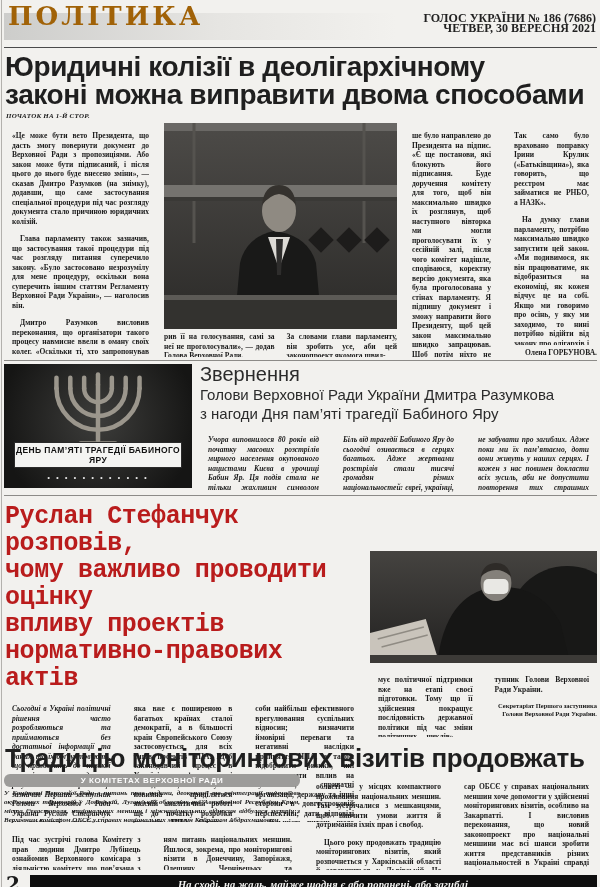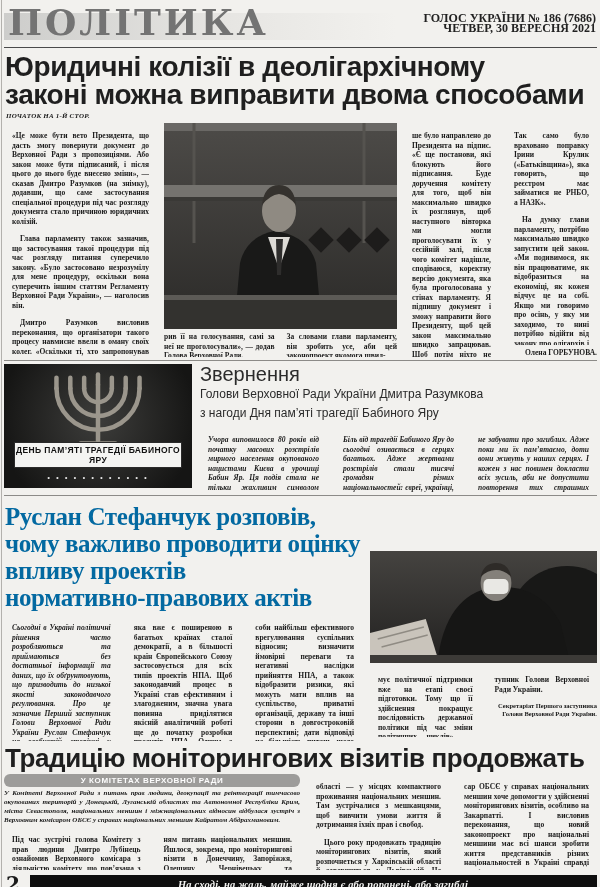--- a/index.html
+++ b/index.html
@@ -6,21 +6,21 @@
   .page{position:relative;width:600px;height:887px;margin:0 auto;background:#f2f1ee;
         overflow:hidden;box-sizing:border-box;padding:0 3px 2px 4px;
         font-family:"Liberation Serif",serif;color:#1a1a1a;}
   .page::before{content:"";position:absolute;left:1px;top:0;bottom:0;width:1px;background:#b3b1ad;}
 
   
   .masthead{position:relative;height:47px;border-bottom:1px solid #4a4a4a;}
   .band{position:absolute;left:0;top:13px;width:392px;height:27px;
         background:linear-gradient(to right,#cdcdcb,#e6e5e2 55%,#f2f1ee);}
   .section-title{position:absolute;left:4px;top:1px;font-family:"DejaVu Serif",serif;
-        font-weight:bold;font-size:36px;letter-spacing:3px;color:#737373;}
+        font-weight:bold;font-size:26px;letter-spacing:3px;color:#a16207;}
   .issue{position:absolute;right:1px;top:13px;text-align:right;font-weight:bold;
         font-size:12px;line-height:10px;color:#222;}
 
   
   .h1{font-family:"Liberation Sans",sans-serif;font-weight:bold;color:#1f1f1f;
       letter-spacing:-0.4px;font-size:28px;line-height:28px;margin:5px 0 0 1px;}
   .cont-note{font-size:7px;font-weight:bold;font-style:italic;margin:3px 0 0 2px;letter-spacing:.2px;}
   .bodytext{font-size:7.5px;line-height:9.5px;font-weight:bold;text-align:justify;overflow:hidden;}
   .bodytext p{margin:8px;}
   .bodytext p + p{text-indent:8px;}
@@ -42,28 +42,28 @@
 
   
   .a2{display:flex;gap:8px;height:128px;}
   .photo2{position:relative;width:188px;height:124px;background:radial-gradient(circle at 50% 45%,#3d3d3b,#151514 85%);flex:none;}
   .memorial-label{position:absolute;left:10px;right:10px;bottom:20px;background:#f4f4f2;
       border:1px solid #2a2a2a;color:#111;font-family:"Liberation Sans",sans-serif;
       font-weight:bold;font-size:8.5px;text-align:center;padding:2px 0;letter-spacing:.4px;}
   .dots{position:absolute;left:0;right:0;bottom:5px;text-align:center;color:#e8e8e8;font-size:8px;letter-spacing:2px;}
   .a2-right{flex:1;display:flex;flex-direction:column;}
   .h2a{font-family:"Liberation Sans",sans-serif;font-weight:normal;color:#2b2b2b;font-size:20px;line-height:21px;}
-  .h2b{font-family:"Liberation Sans",sans-serif;font-weight:normal;color:#2b2b2b;font-size:12px;line-height:19px;}
+  .h2b{font-family:"Liberation Sans",sans-serif;font-weight:normal;color:#2b2b2b;font-size:15px;line-height:19px;}
   .a2-cols{display:flex;gap:8px;margin-top:4px;flex:1;overflow:hidden;}
   .a2-cols > div{flex:1;}
 
   
   .a3{display:flex;gap:8px;height:242px;}
   .a3-left{width:358px;flex:none;}
-  .h3{font-family:Liberation Serif, serif;font-weight:bold;color:#0369a1;
+  .h3{font-family:Liberation Mono, monospace;font-weight:bold;color:#b91c1c;
       letter-spacing:-0.4px;font-size:25px;line-height:27px;margin:4px 0 0 1px;}
   .a3-cols{display:flex;gap:7px;height:126px;margin-top:4px;}
   .a3-cols > div{flex:1;}
   .a3-right{flex:1;display:flex;flex-direction:column;}
   .a3-spacer{height:52px;}
   .photo3{width:100%;height:112px;background:#2c2c2c;}
   .a3-under{display:flex;gap:6px;margin-top:4px;height:70px;overflow:hidden;}
   .a3-under > div{flex:1;}
 
   

